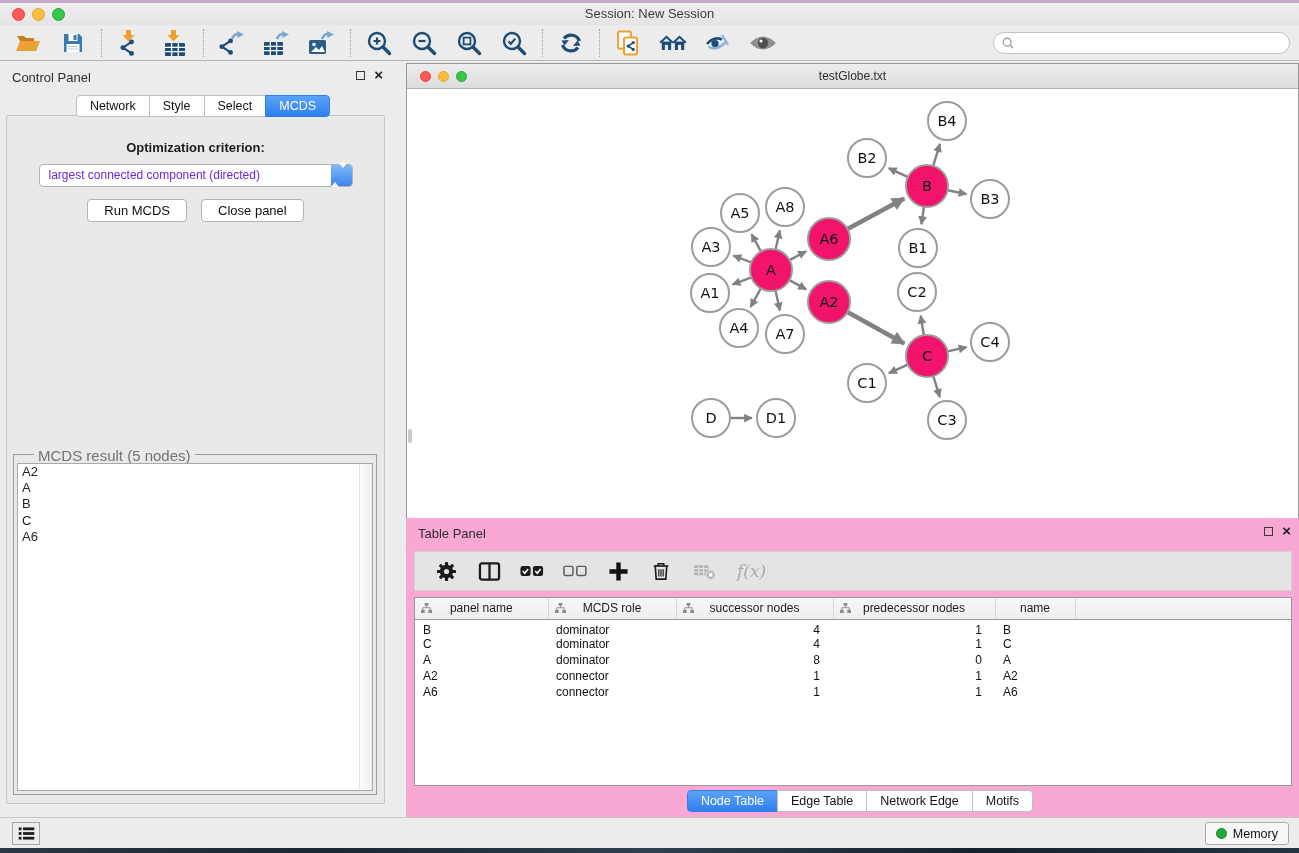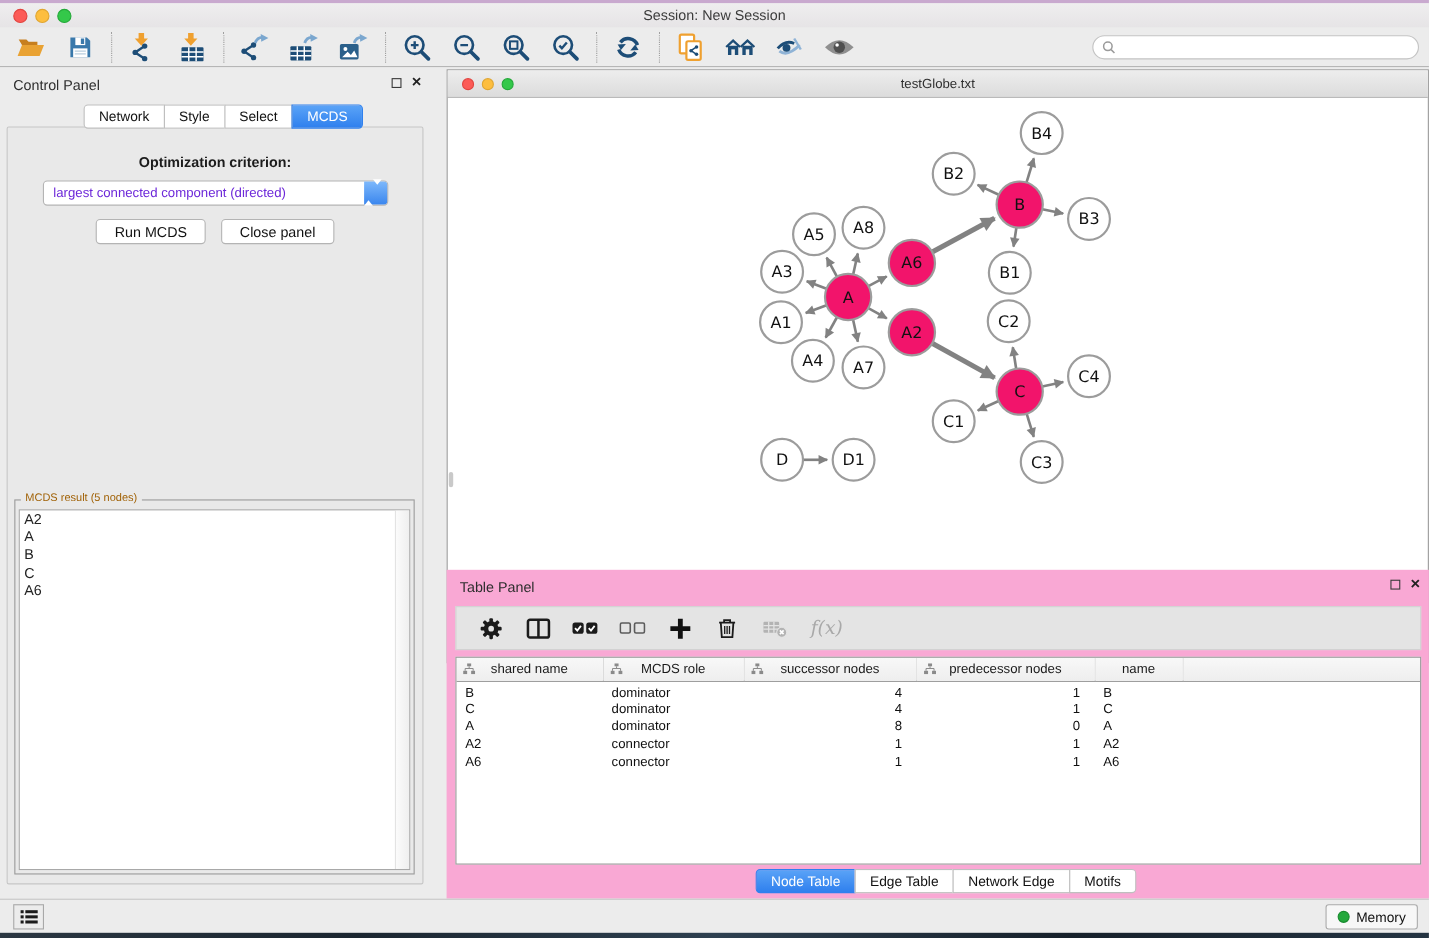--- a/index.html
+++ b/index.html
@@ -62,22 +62,22 @@
     border-bottom:5px solid #fff; margin:4px auto 2px; }
   .stepper .down { width:0; height:0; border-left:4px solid transparent; border-right:4px solid transparent;
     border-top:5px solid #fff; margin:2px auto 0; }
   .btnrow { margin-top:12px; display:flex; justify-content:center; gap:14px; }
   .cbtn { height:23px; padding:0 16px; font-size:13px; color:#111;
     background:#fff; border:1px solid #b4b4b4; border-radius:4px;
     font-family:"Liberation Sans",sans-serif; }
 
   .fieldset { position:absolute; left:6px; right:7px; top:338px; bottom:8px;
     border:1px solid #9a9a9a; }
-  .legend { position:absolute; top:-8px; left:5px; background:#E9E9E9;
-    padding:0 4px; font-size:10px; color:#a16207; }
+  .legend { position:absolute; top:-8px; left:20px; background:#E9E9E9;
+    padding:0 4px; font-size:15px; color:#737373; }
   .result-list { position:absolute; left:3px; right:3px; top:8px; bottom:3px;
     background:#fff; border:1px solid #a8a8a8; overflow:hidden; font-size:13px; }
   .result-item { padding:0 0 0 4px; line-height:16.2px; }
   .result-item:first-child { padding-top:3px; }
   .scroll-strip { position:absolute; right:0; top:0; bottom:0; width:13px;
     border-left:1px solid #e3e3e3; background:linear-gradient(90deg,#fbfbfb,#efefef); }
 
   
   .net-window { position:absolute; left:406px; top:63px; width:893px; height:540px;
     background:#fff; border:1px solid #999; }
@@ -546,21 +546,21 @@
     <table>
       <thead>
           <tr id="tbl-head">
             <th style="width: 133px;"><svg class="tree-ico" viewBox="0 0 12 11" width="11" height="10">
                 <g fill="#8a8a8a">
                   <rect x="4" y="0" width="4" height="3"></rect>
                   <rect x="0" y="7.5" width="4" height="3.5"></rect>
                   <rect x="8" y="7.5" width="4" height="3.5"></rect>
                 </g>
                 <path d="M6 3 V5.2 M2 7.5 V5.2 H10 V7.5" stroke="#8a8a8a" fill="none" stroke-width="1"></path>
-              </svg><span>shared name</span></th>
+              </svg><span>panel name</span></th>
             <th style="width: 128px;"><svg class="tree-ico" viewBox="0 0 12 11" width="11" height="10">
                 <g fill="#8a8a8a">
                   <rect x="4" y="0" width="4" height="3"></rect>
                   <rect x="0" y="7.5" width="4" height="3.5"></rect>
                   <rect x="8" y="7.5" width="4" height="3.5"></rect>
                 </g>
                 <path d="M6 3 V5.2 M2 7.5 V5.2 H10 V7.5" stroke="#8a8a8a" fill="none" stroke-width="1"></path>
               </svg><span>MCDS role</span></th>
             <th style="width: 157px;"><svg class="tree-ico" viewBox="0 0 12 11" width="11" height="10">
                 <g fill="#8a8a8a">

